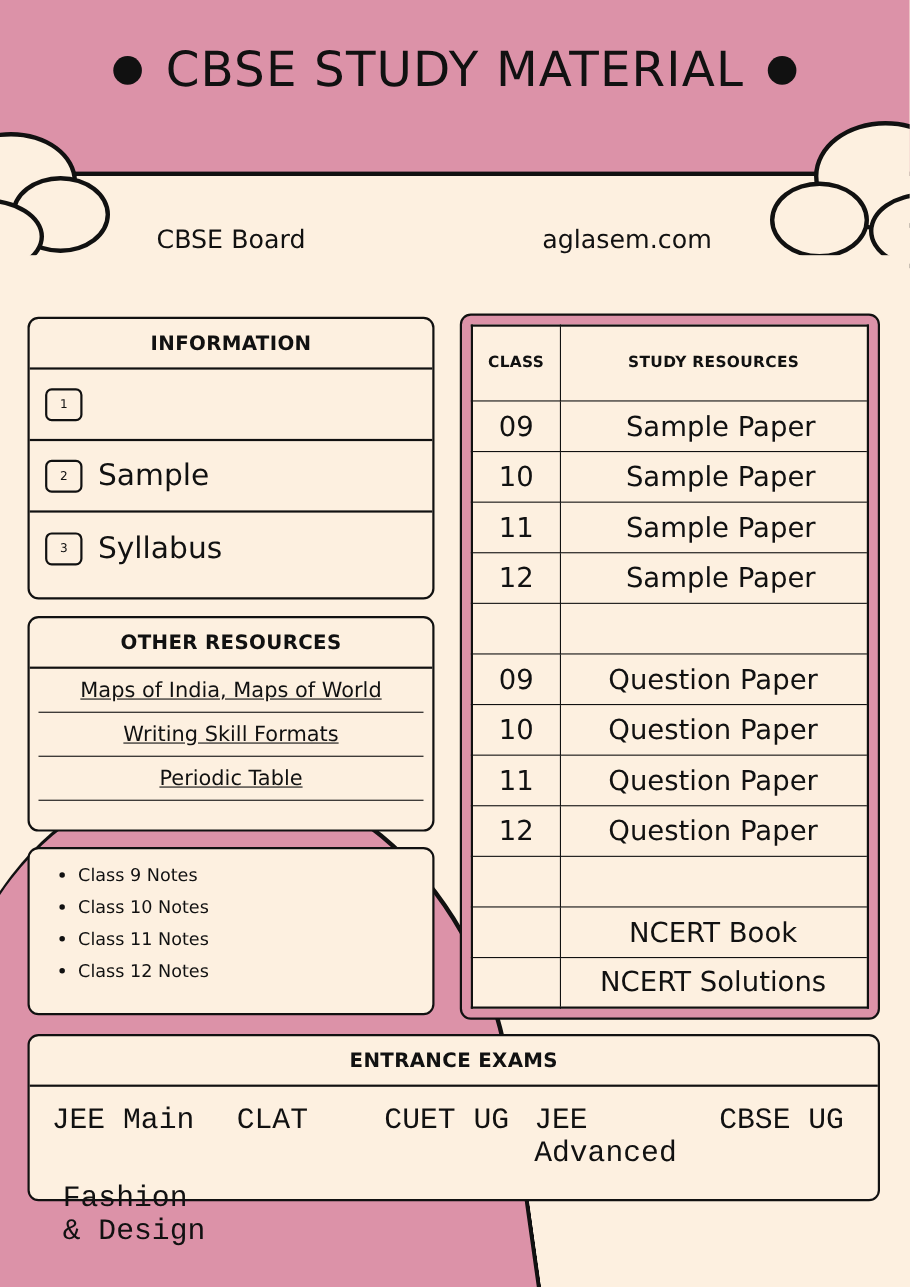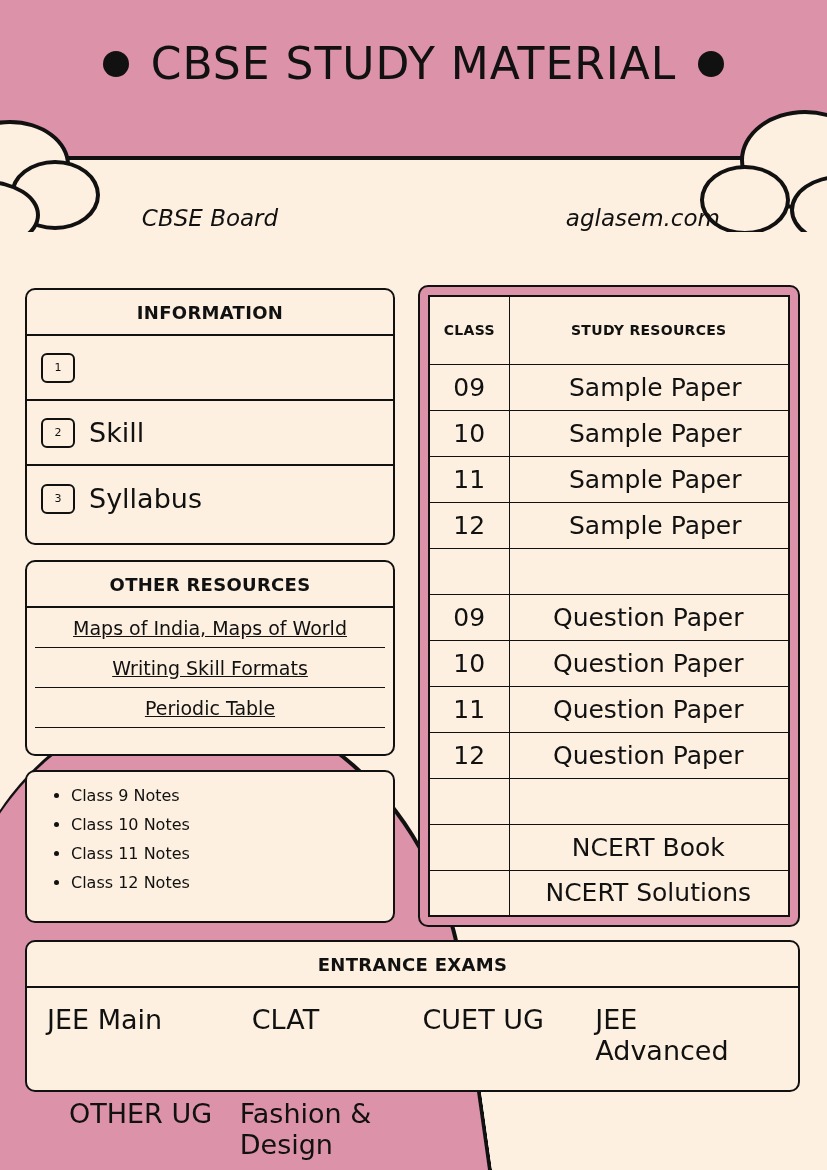--- a/index.html
+++ b/index.html
@@ -59,25 +59,25 @@
     display:inline-block;
   }
   .main-title {
     font-family:"DejaVu Sans", sans-serif;
     font-size:44px; letter-spacing:1px; font-weight:400; color:#111;
     white-space:nowrap;
   }
 
   .subhead {
     position:absolute; top:205px; left:0; width:827px;
-    display:flex; z-index:5;font-style:italic;
+    display:flex; z-index:5;
   }
   .subhead span { font-size:23px; color:#111; }
   .sub-left { width:420px; text-align:center; }
-  .sub-right { width:300px; text-align:right; }
+  .sub-right { width:300px; text-align:center; }
 
   
   .card {
     background:#fdf0e0;
     border:2px solid #111;
     border-radius:10px;
     position:absolute;
     z-index:6;
   }
   .card-head {
@@ -139,23 +139,24 @@
   .col-class { width:80px; text-align:center; font-size:25px; }
   .col-mat   { text-align:center; padding-left:14px; font-size:25px; }
   .col-mat.center { text-align:center; padding-left:0; }
   #study-table td { height:46px; }
   tr.spacer td { height:40px; }
 
   
   #entrance-card { left:25px; top:940px; width:775px; height:152px; }
   .exam-grid {
     display:grid;
-    grid-template-columns: 1fr 1fr 1fr 1fr;
+    grid-template-columns: 1fr 1fr 1fr 1fr 1fr;
     padding:16px 20px 0 20px;
-    row-gap:32px;
+    row-gap:11px;
+    font-family:Liberation Mono, monospace;
   }
   .exam-item { font-size:27px; color:#111; }
   .exam-item.c2 { padding-left:22px; }
   .exam-item.c3 { padding-left:10px; }
 </style>
 </head>
 <body>
 
 <div class="page">
   <div class="pink-left-blob"></div>
@@ -181,21 +182,21 @@
   <div class="sub-right"><span>aglasem.com</span></div>
 </div>
 
 <div class="card" id="info-card">
   <div class="card-head">INFORMATION</div>
   <div class="info-row">
     <span class="num-box">1</span>
   </div>
   <div class="info-row">
     <span class="num-box">2</span>
-    <span class="info-label">Skill</span>
+    <span class="info-label">Sample</span>
   </div>
   <div class="info-row">
     <span class="num-box">3</span>
     <span class="info-label">Syllabus</span>
   </div>
 </div>
 
 <div class="card" id="other-card">
   <div class="card-head">OTHER RESOURCES</div>
   <div class="res-row">Maps of India, Maps of World</div>
@@ -272,16 +273,16 @@
     </table>
 </div>
 
 <div class="card" id="entrance-card">
   <div class="card-head">ENTRANCE EXAMS</div>
   <div class="exam-grid">
     <div class="exam-item">JEE Main</div>
     <div class="exam-item c2">CLAT</div>
     <div class="exam-item c3">CUET UG</div>
     <div class="exam-item">JEE Advanced</div>
-    <div class="exam-item c2">OTHER UG</div>
+    <div class="exam-item c2">CBSE UG</div>
     <div class="exam-item c3">Fashion &amp; Design</div>
   </div>
 </div>
 
 </body></html>

